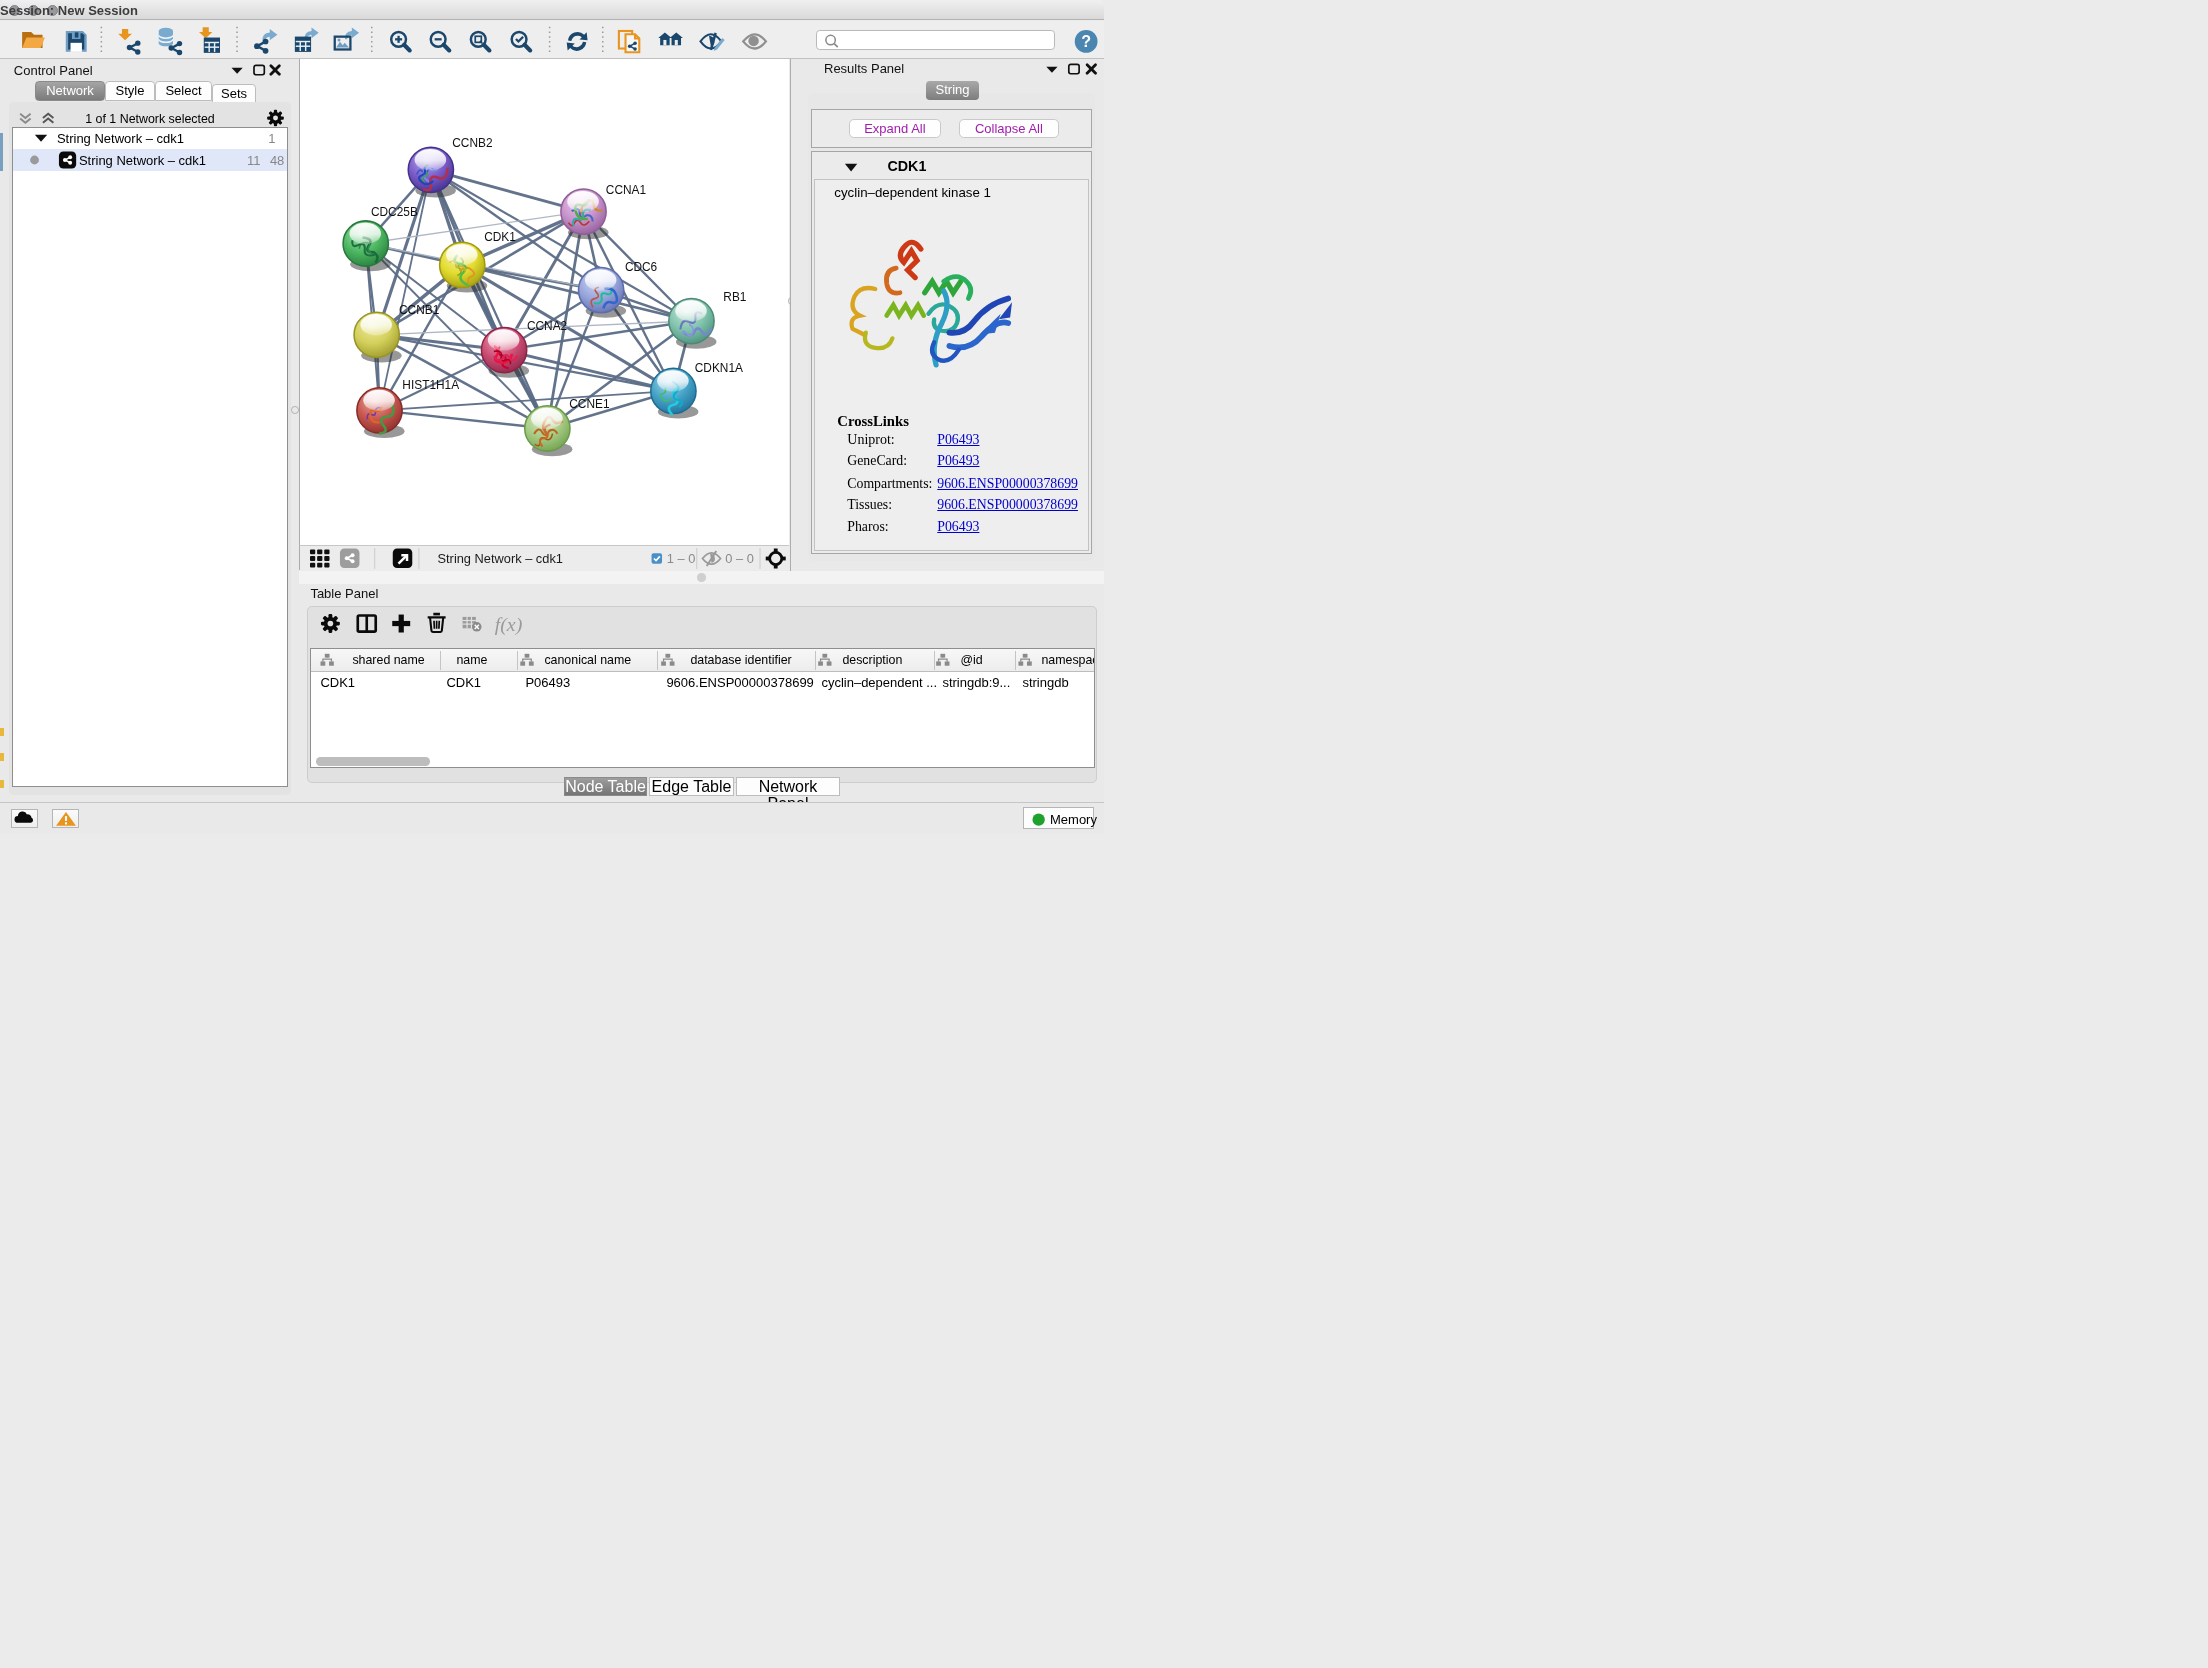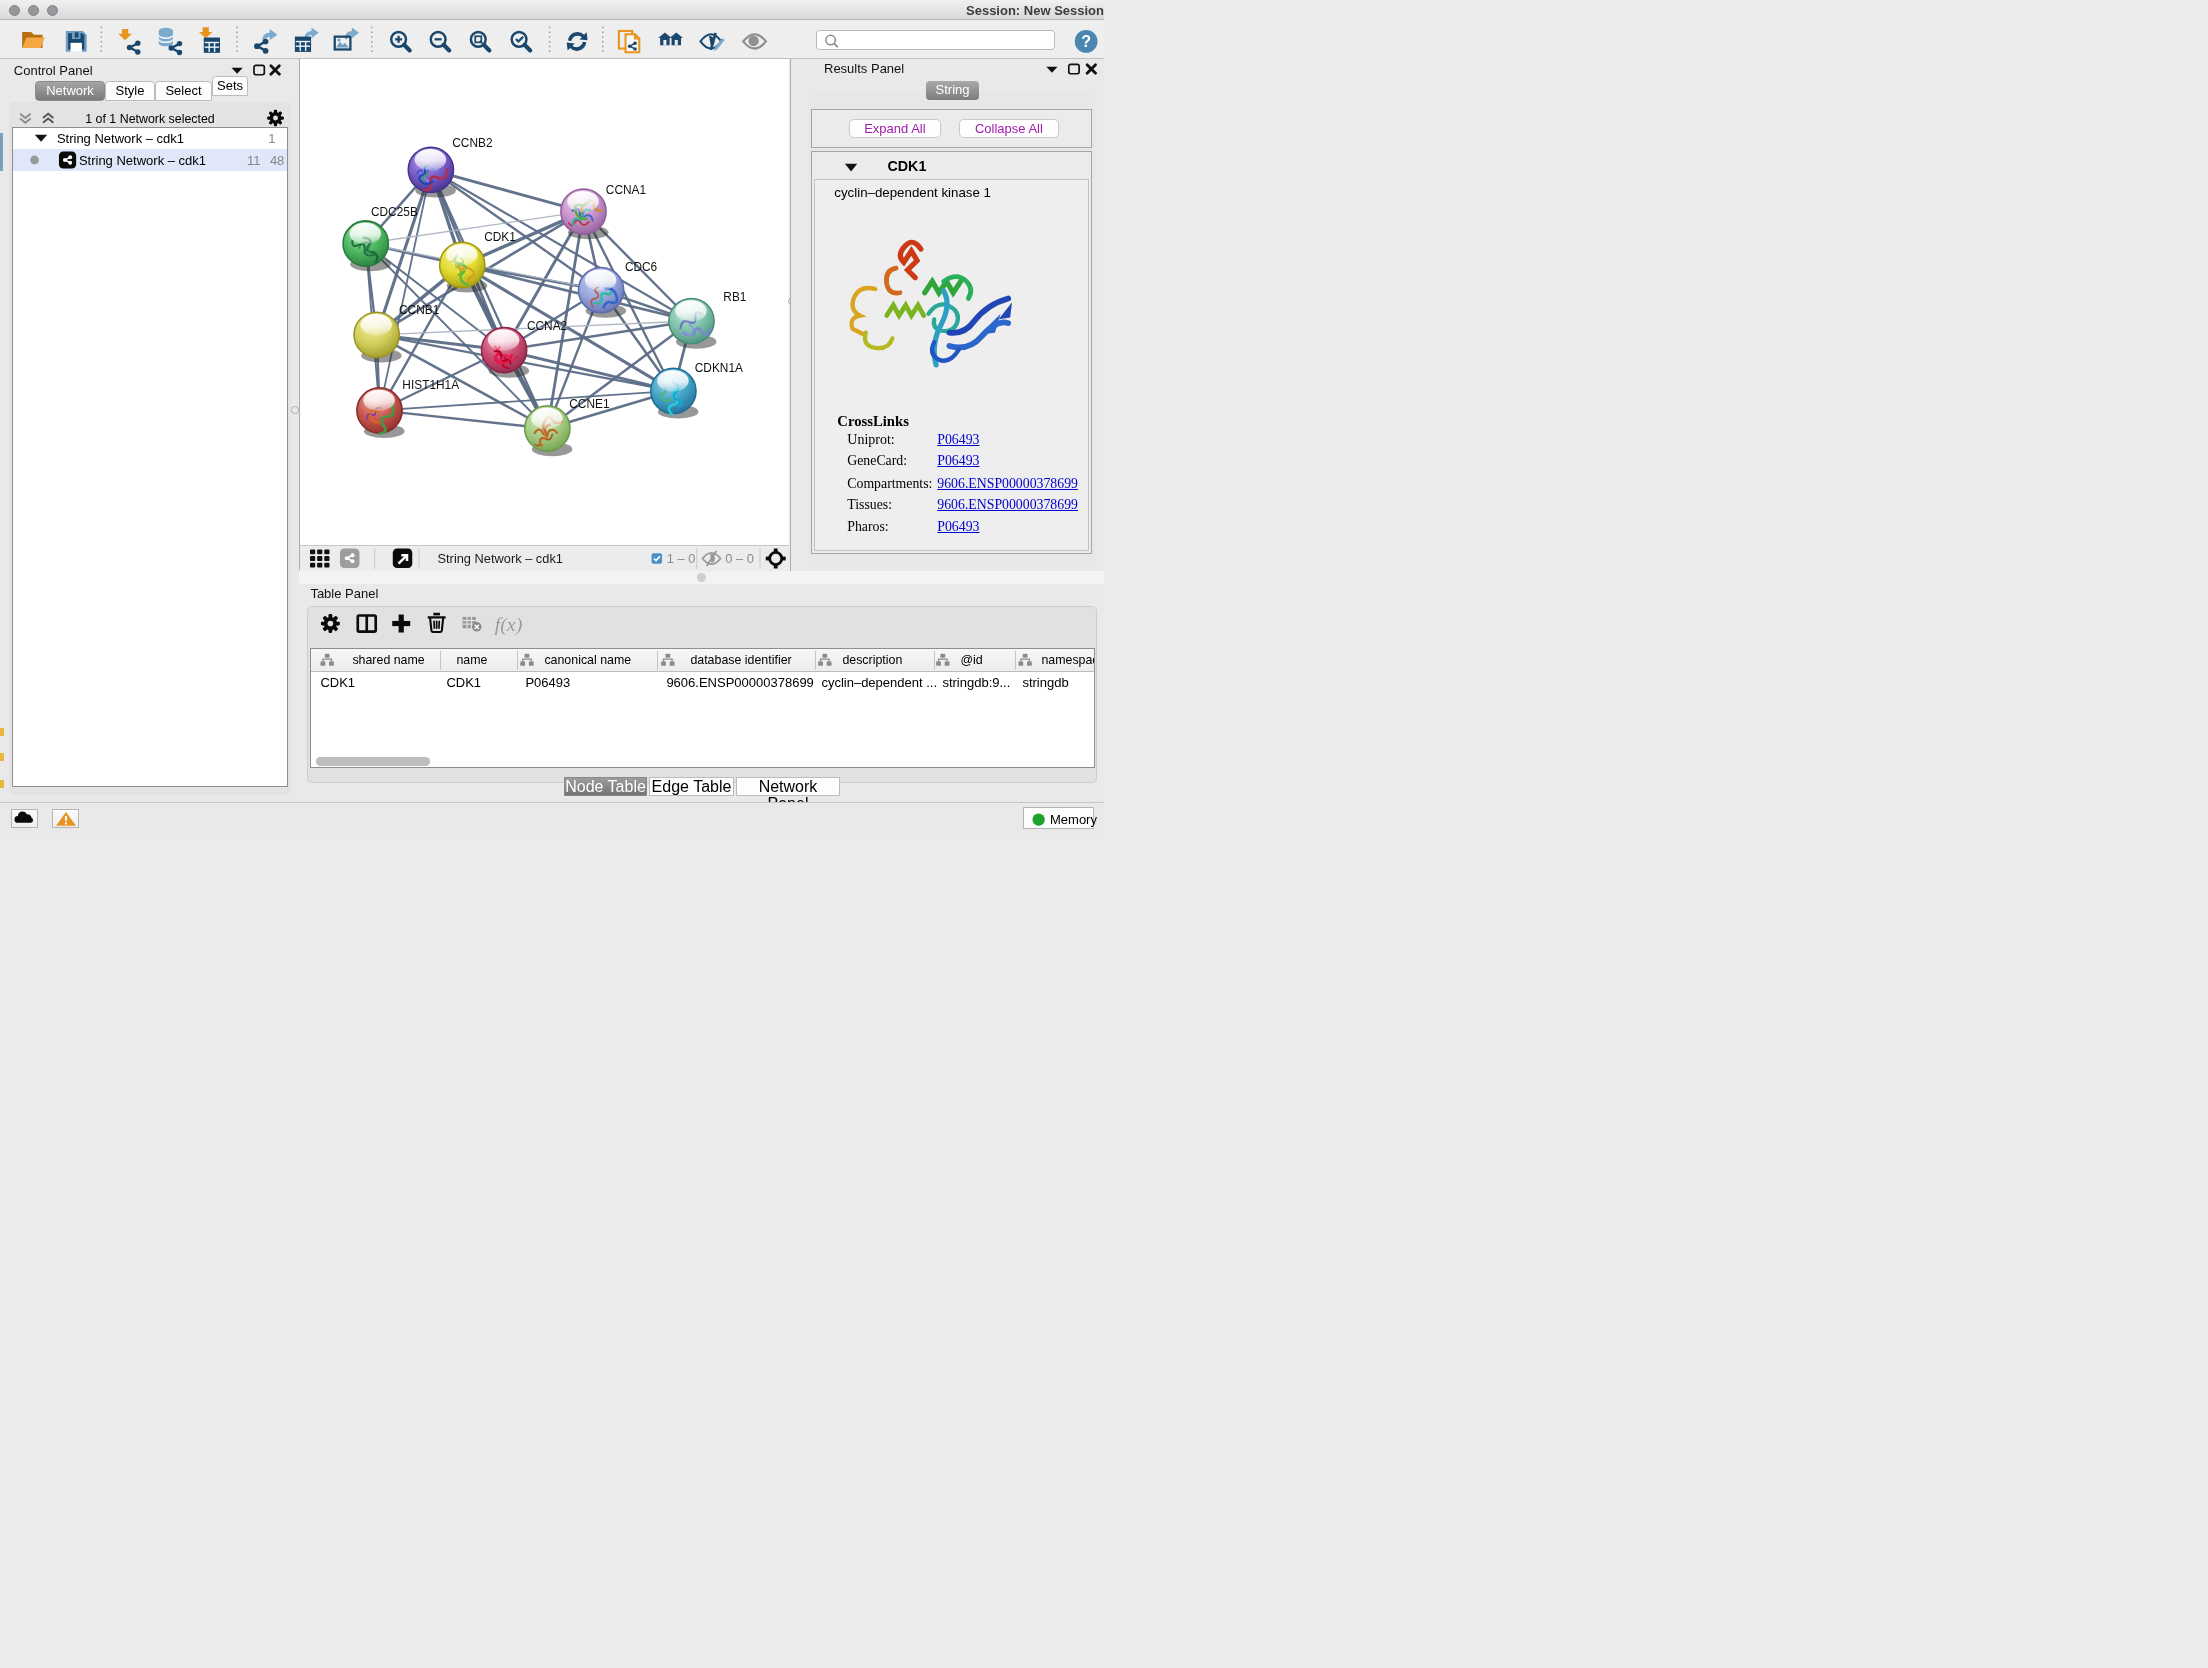--- a/index.html
+++ b/index.html
@@ -5,21 +5,21 @@
   * { margin:0; padding:0; box-sizing:border-box; }
   html,body { width:1104px; height:834px; overflow:hidden; }
   body { font-family:"Liberation Sans", sans-serif; background:#ebebeb; position:relative; }
 
   
   #titlebar { position:absolute; left:0; top:0; width:1104px; height:20.4px;
     background:linear-gradient(#f0f0f0,#d9d9d9); border-bottom:1px solid #b3b3b3;
     border-radius:4.8px 4.8px 0 0; }
   .tl { position:absolute; top:4.5px; width:11px; height:11px; border-radius:50%;
     background:#97979c; border:0.5px solid #828287; }
-  #wtitle { position:absolute; top:2.9px; left:0; width:100%; text-align:right;
+  #wtitle { position:absolute; top:2.9px; left:0; width:100%; text-align:left;
     font-size:13px; font-weight:bold; color:#3d3d3d; }
 
   
   #toolbar { position:absolute; left:0; top:21px; width:1104px; height:38px;
     background:#eeeeee; border-bottom:1px solid #c0c0c0; }
   #searchbox { position:absolute; left:816px; top:9px; width:239px; height:20px;
     background:#ffffff; border:1px solid #b9b9b9; border-radius:3.8px; }
 
   
   #cpanel { position:absolute; left:0; top:59px; width:299px; height:744px; background:#e9e9e9; }
@@ -247,21 +247,21 @@
     <polygon points="3,5 15,5 9,11.5" fill="#111"></polygon>
     <rect x="27" y="2.5" width="11" height="10" rx="2" fill="none" stroke="#111" stroke-width="1.8"></rect>
     <g stroke="#111" stroke-width="3" stroke-linecap="round">
       <line x1="45" y1="3" x2="54" y2="12"></line>
         <line x1="54" y1="3" x2="45" y2="12"></line>
     </g>
   </svg>
   <div class="tab tabsel" style="left:35px; top:22.4px; width:70px;">Network</div>
   <div class="tab" style="left:105px; top:22.4px; width:50px;">Style</div>
   <div class="tab" style="left:155px; top:22.4px; width:57px;">Select</div>
-  <div class="tab" style="left:212px; top:17px; width:36px;">Sets</div>
+  <div class="tab" style="left:212px; top:25px; width:44px;">Sets</div>
   <div id="cpbody">
     <div id="cphdr">
       <svg width="48" height="19" style="position:absolute;left:6.7px;top:0;" viewBox="0 0 50 20">
         <g fill="none" stroke="#8a8a8a" stroke-width="2">
           <path d="M2,5 l5.5,4.5 5.5,-4.5"></path>
             <path d="M2,10 l5.5,4.5 5.5,-4.5"></path>
         </g>
         <g fill="none" stroke="#555" stroke-width="2">
           <path d="M26,9.5 l5.5,-4.5 5.5,4.5"></path>
             <path d="M26,14.5 l5.5,-4.5 5.5,4.5"></path>

